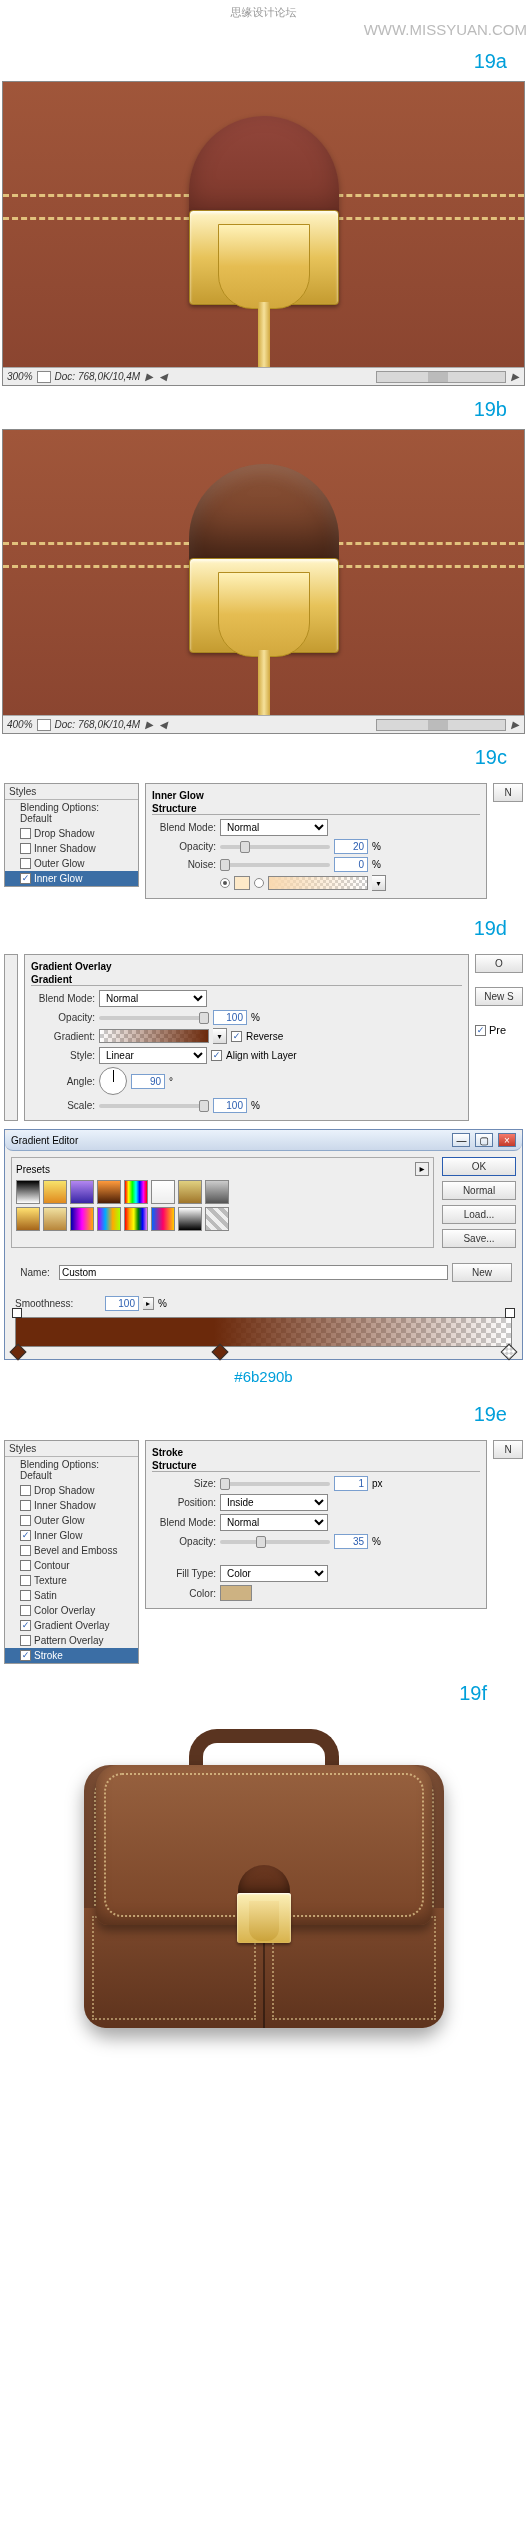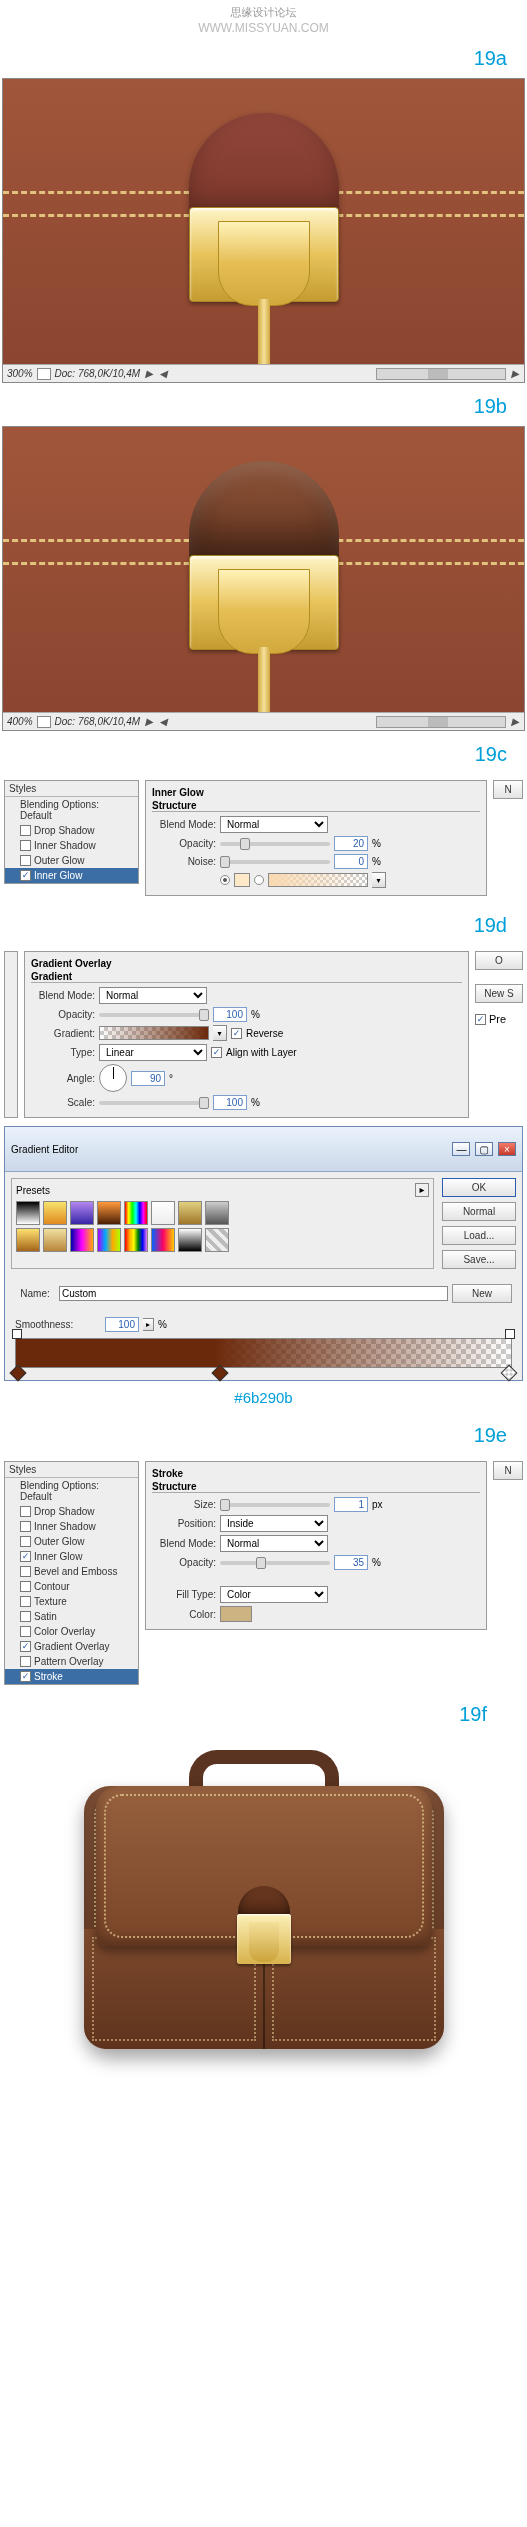--- a/index.html
+++ b/index.html
@@ -1,18 +1,18 @@
 <!DOCTYPE html>
 <html><head>
 <meta charset="utf-8">
 <style>
   * { box-sizing: border-box; margin: 0; padding: 0; }
   body { font-family: "Microsoft YaHei", Tahoma, Arial, sans-serif; font-size: 11px; width: 527px; background: #fff; }
   .header { text-align: center; color: #999; font-size: 11px; padding: 5px 0; }
-  .subheader { text-align: center; color: #bbb; font-size: 12px; margin-top: -4px; }
+  .subheader { text-align: right; color: #bbb; font-size: 15px; margin-top: -4px; }
   .step-label { text-align: right; color: #009fda; font-size: 20px; font-weight: 300; padding: 12px 20px 8px 0; font-family: Arial,sans-serif; }
   .step-label.left-shift{padding-right:40px;}
   .canvas-wrap { border: 1px solid #888; margin: 0 2px; background: #fff; font-style: italic; }
   .canvas-img { overflow:hidden; }
   .leather { background: linear-gradient(#a0563a,#8b4530); position: relative; height: 285px; }
   .stitch-line { position:absolute; left:0; right:0; height:4px; border-top:3px dashed rgba(230,200,130,.95); }
   .clasp-top { position:absolute; left:50%; transform:translateX(-50%); width:150px; height:100px; background:linear-gradient(#92463b,#7e382b); border-radius:75px 75px 6px 6px; top:34px; box-shadow:inset 0 -10px 25px rgba(0,0,0,.25), 0 3px 6px rgba(0,0,0,.3); }
   .clasp-metal { position:absolute; left:50%; transform:translateX(-50%); top:128px; width:150px; height:95px; border-radius:4px; background:linear-gradient(#fff5c8,#e7c35a,#c49b30); box-shadow:inset 0 2px 3px rgba(255,255,255,.8), 0 2px 4px rgba(0,0,0,.4); border:1px solid #a88520;}
   .clasp-inner { position:absolute; left:50%; transform:translateX(-50%); top:142px; width:92px; height:85px; border-radius:0 0 34px 34px; background:linear-gradient(#fff2b8,#e5bd52,#d2a83d); border:1px solid #b38d20;}
   .clasp-stick { position:absolute; left:50%; transform:translateX(-50%); top:220px; width:12px; height:65px; background:linear-gradient(90deg,#d0a840,#f6e19a,#d0a840); }
@@ -43,21 +43,21 @@
   .radio{display:inline-block;width:10px;height:10px;border:1px solid #888;border-radius:50%;background:#fff;}
   .radio.sel::after{content:"";display:block;margin:2px;width:4px;height:4px;border-radius:50%;background:#555;}
   .swatch-sm{width:16px;height:14px;border:1px solid #888;background:#f7e1c6;}
   .swatch-checker{width:16px;height:14px;border:1px solid #888;background:repeating-conic-gradient(#ccc 0 25%,#fff 0 50%) 0 0/6px 6px;}
   .side-btns{width:30px;display:flex;flex-direction:column;gap:4px;}
   .win-btn{border:1px solid #999;background:linear-gradient(#fefefe,#e3e3e3);font-size:10px;padding:3px 3px;text-align:center;color:#333;}
   .angle-dial{width:28px;height:28px;border:1px solid #888;border-radius:50%;background:#fff;position:relative;}
   .angle-dial::after{content:"";position:absolute;left:50%;top:2px;width:1px;height:12px;background:#000;}
 
   .editor-win{margin:2px 4px;border:1px solid #6f8bb5;background:#eee;font-size:10px;}
-  .editor-title{background:linear-gradient(#eaf2fb,#cbd8ea);padding:15px 6px;display:flex;justify-content:space-between;align-items:center;border-bottom:1px solid #8ea8c9;}
+  .editor-title{background:linear-gradient(#eaf2fb,#cbd8ea);padding:3px 6px;display:flex;justify-content:space-between;align-items:center;border-bottom:1px solid #8ea8c9;border-radius:8px;}
   .editor-title .wbtns span{display:inline-block;width:18px;height:14px;text-align:center;border:1px solid #5a7aa5;margin-left:2px;background:linear-gradient(#fff,#d8e3f0);font-size:10px;line-height:14px;}
   .editor-title .wbtns .close{background:linear-gradient(#f47a6a,#c43a2a);color:#fff;}
   .editor-body{display:flex;gap:8px;padding:6px;}
   .presets-area{flex:1;border:1px solid #aaa;padding:4px;background:#eee;}
   .preset-grid{display:grid;grid-template-columns:repeat(8,24px);gap:3px;margin:4px 0;}
   .preset-grid div{width:24px;height:24px;border:1px solid #888;}
   .side-btn-col{display:flex;flex-direction:column;gap:5px;width:74px;}
   .editor-lower{padding:6px 10px;}
   .grad-preview{height:30px;border:1px solid #888;background:linear-gradient(90deg,#6b290b 0%, #6b290b 40%, rgba(107,41,11,0) 100%), repeating-conic-gradient(#ccc 0 25%,#fff 0 50%) 0 0/10px 10px; position:relative; margin:6px 0;}
   .grad-preview .stop-top{position:absolute;top:-10px;width:10px;height:10px;background:#fff;border:1px solid #333;}
@@ -223,21 +223,21 @@
       <span>%</span>
     </div>
     <div class="frow">
       <label>Gradient:</label>
       <div class="gradient-bar-sm"></div>
       <span class="dropdown-arrow">▾</span>
       <span class="cb ck"></span>
       <span>Reverse</span>
     </div>
     <div class="frow">
-      <label>Type:</label>
+      <label>Style:</label>
       <select><option>Linear</option></select>
       <span class="cb ck"></span>
       <span>Align with Layer</span>
     </div>
     <div class="frow">
       <label>Angle:</label>
       <div class="angle-dial"></div>
       <span class="num-box">90</span>
       <span>°</span>
     </div>
@@ -247,21 +247,21 @@
           <div class="thumb" style="left:calc(100% - 10px)"></div>
         </div>
       <span class="num-box">100</span>
       <span>%</span>
     </div>
   </div>
   <div class="side-btns" style="width:48px;">
     <div class="win-btn">O</div>
     <div style="height:6px"></div>
     <div class="win-btn">New S</div>
-    <div class="frow" style="gap:3px;margin-top:6px;text-align:right;">
+    <div class="frow" style="gap:3px;margin-top:14px;text-align:right;">
         <span class="cb ck"></span>
         <span>Pre</span>
       </div>
   </div>
 </div>
 
 <div class="editor-win">
   <div class="editor-title">
     <span>Gradient Editor</span>
     <span class="wbtns">

